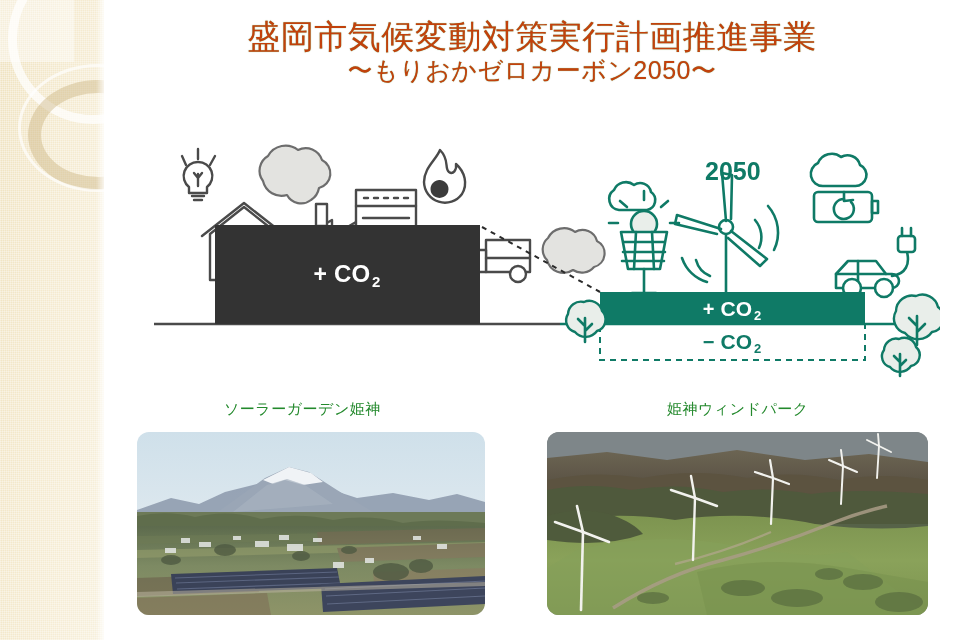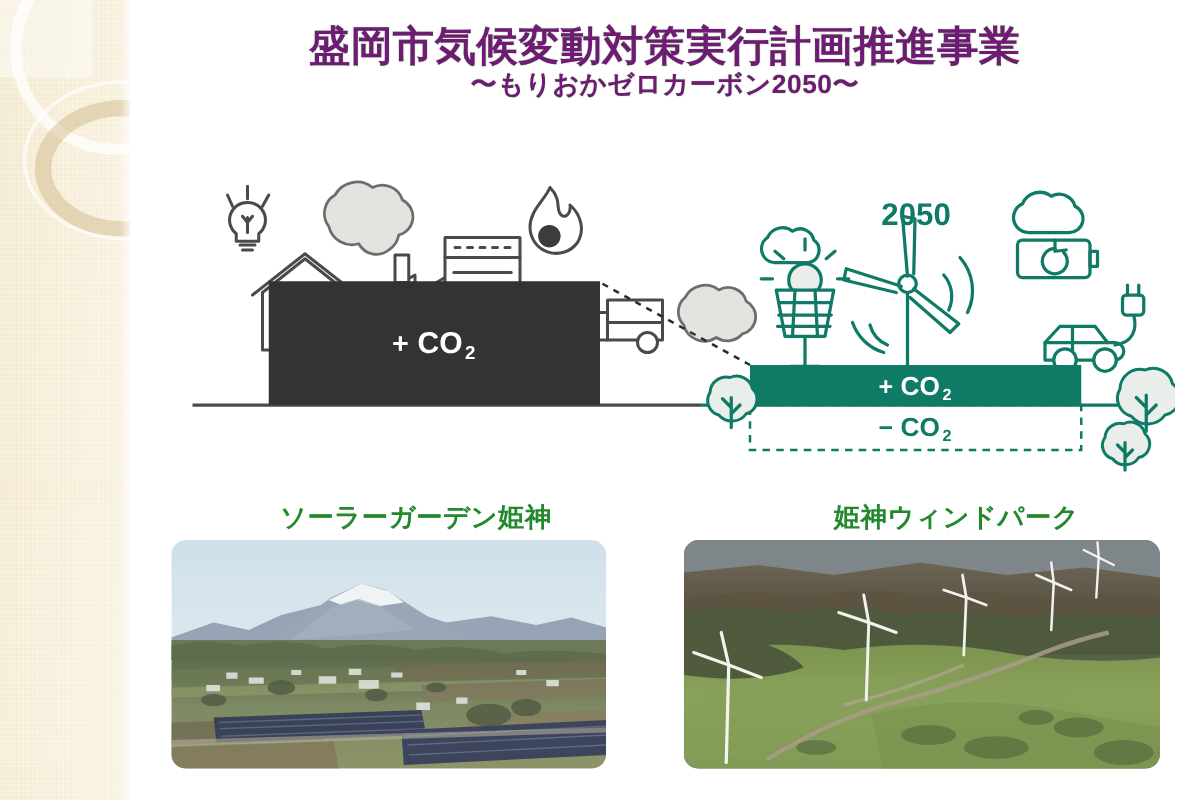--- a/index.html
+++ b/index.html
@@ -41,35 +41,35 @@
     left:18px; top:64px; width:160px; height:128px;
     border:3px solid rgba(255,255,255,.65);
   }
 
   
   .title-wrap{
     position:absolute; left:104px; top:18px; width:856px;
     text-align:center; line-height:1.16;
   }
   .title-line{
-    color:#701a75; font-weight:bold; letter-spacing:.5px;
+    color:#c2410c; font-weight:normal; letter-spacing:.5px;
     text-shadow:0 0 1px rgba(27,138,21,.6);
   }
   .title-1{ font-size:33px; }
-  .title-2{ font-size:21px; }
+  .title-2{ font-size:25px; }
 
   
   .info{
     position:absolute; left:140px; top:128px; width:800px; height:260px;
   }
   .info svg{ display:block; width:100%; height:100%; }
 
   
   .cap{
-    position:absolute; font-size:21px; font-weight:bold; color:#23892c;
+    position:absolute; font-size:15px; font-weight:normal; color:#23892c;
     letter-spacing:.5px; white-space:nowrap;
   }
   .cap-left{ left:224px; top:400px; }
   .cap-right{ left:648px; top:400px;margin-left:19px; }
 
   
   .photo{
     position:absolute; border-radius:12px; overflow:hidden;
   }
   .photo svg{ display:block; width:100%; height:100%; }

